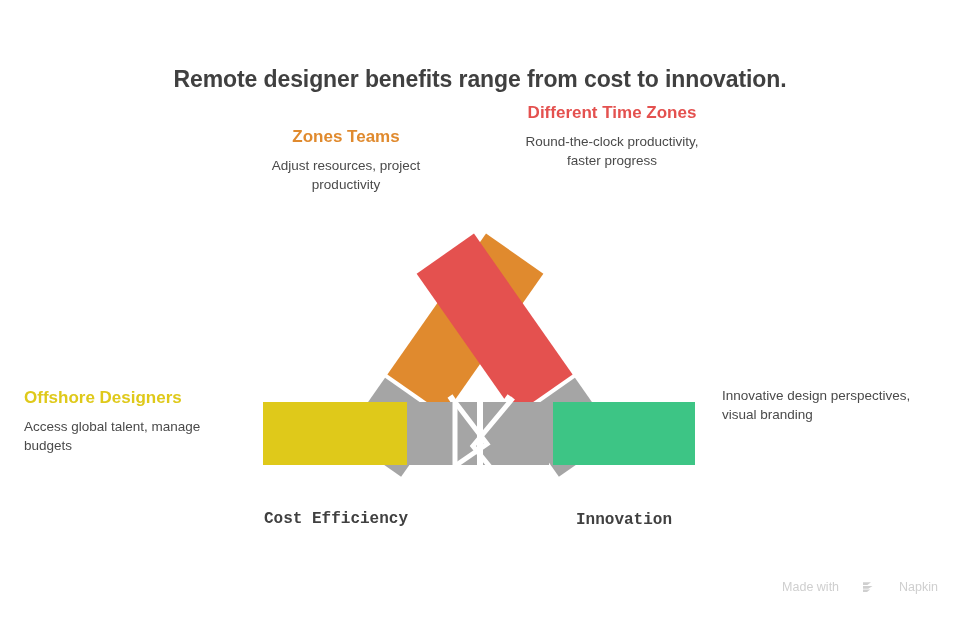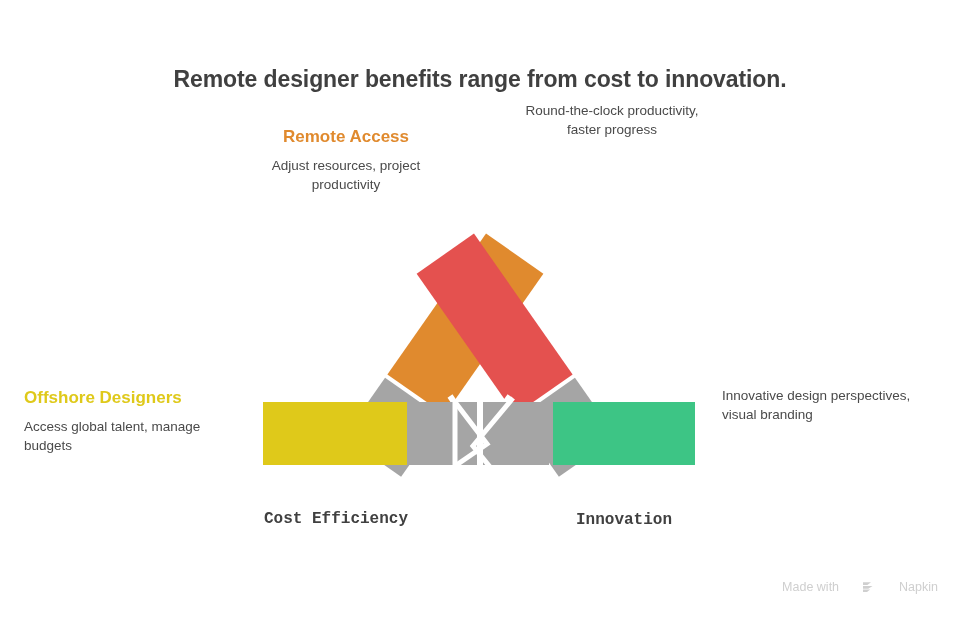--- a/index.html
+++ b/index.html
@@ -185,25 +185,26 @@
 
       <g>
         <path d="M 200 182 L 200 245" stroke="#FFFFFF" stroke-width="5" fill="none"></path>
         <path d="M 200 182 L 232 224 L 200 246" stroke="#FFFFFF" stroke-width="5" fill="none" stroke-linejoin="miter"></path>
         <path d="M 258 178 L 218 226 L 244 258" stroke="#FFFFFF" stroke-width="5" fill="none" stroke-linejoin="miter"></path>
       </g>
     </svg>
   </div>
 
   <div class="label-block" id="block-remote-teams">
-    <div class="label-title">Remote Access</div>
+    <div class="label-title">Zones Teams</div>
     <div class="label-desc">Adjust resources, project productivity</div>
   </div>
 
   <div class="label-block" id="block-time-zones">
+    <div class="label-title">Different Time Zones</div>
     <div class="label-desc">Round-the-clock productivity, faster progress</div>
   </div>
 
   <div class="label-block" id="block-offshore">
     <div class="label-title">Offshore Designers</div>
     <div class="label-desc">Access global talent, manage budgets</div>
   </div>
 
   <div class="label-block" id="block-diverse">
     <div class="label-desc">Innovative design perspectives, visual branding</div>

